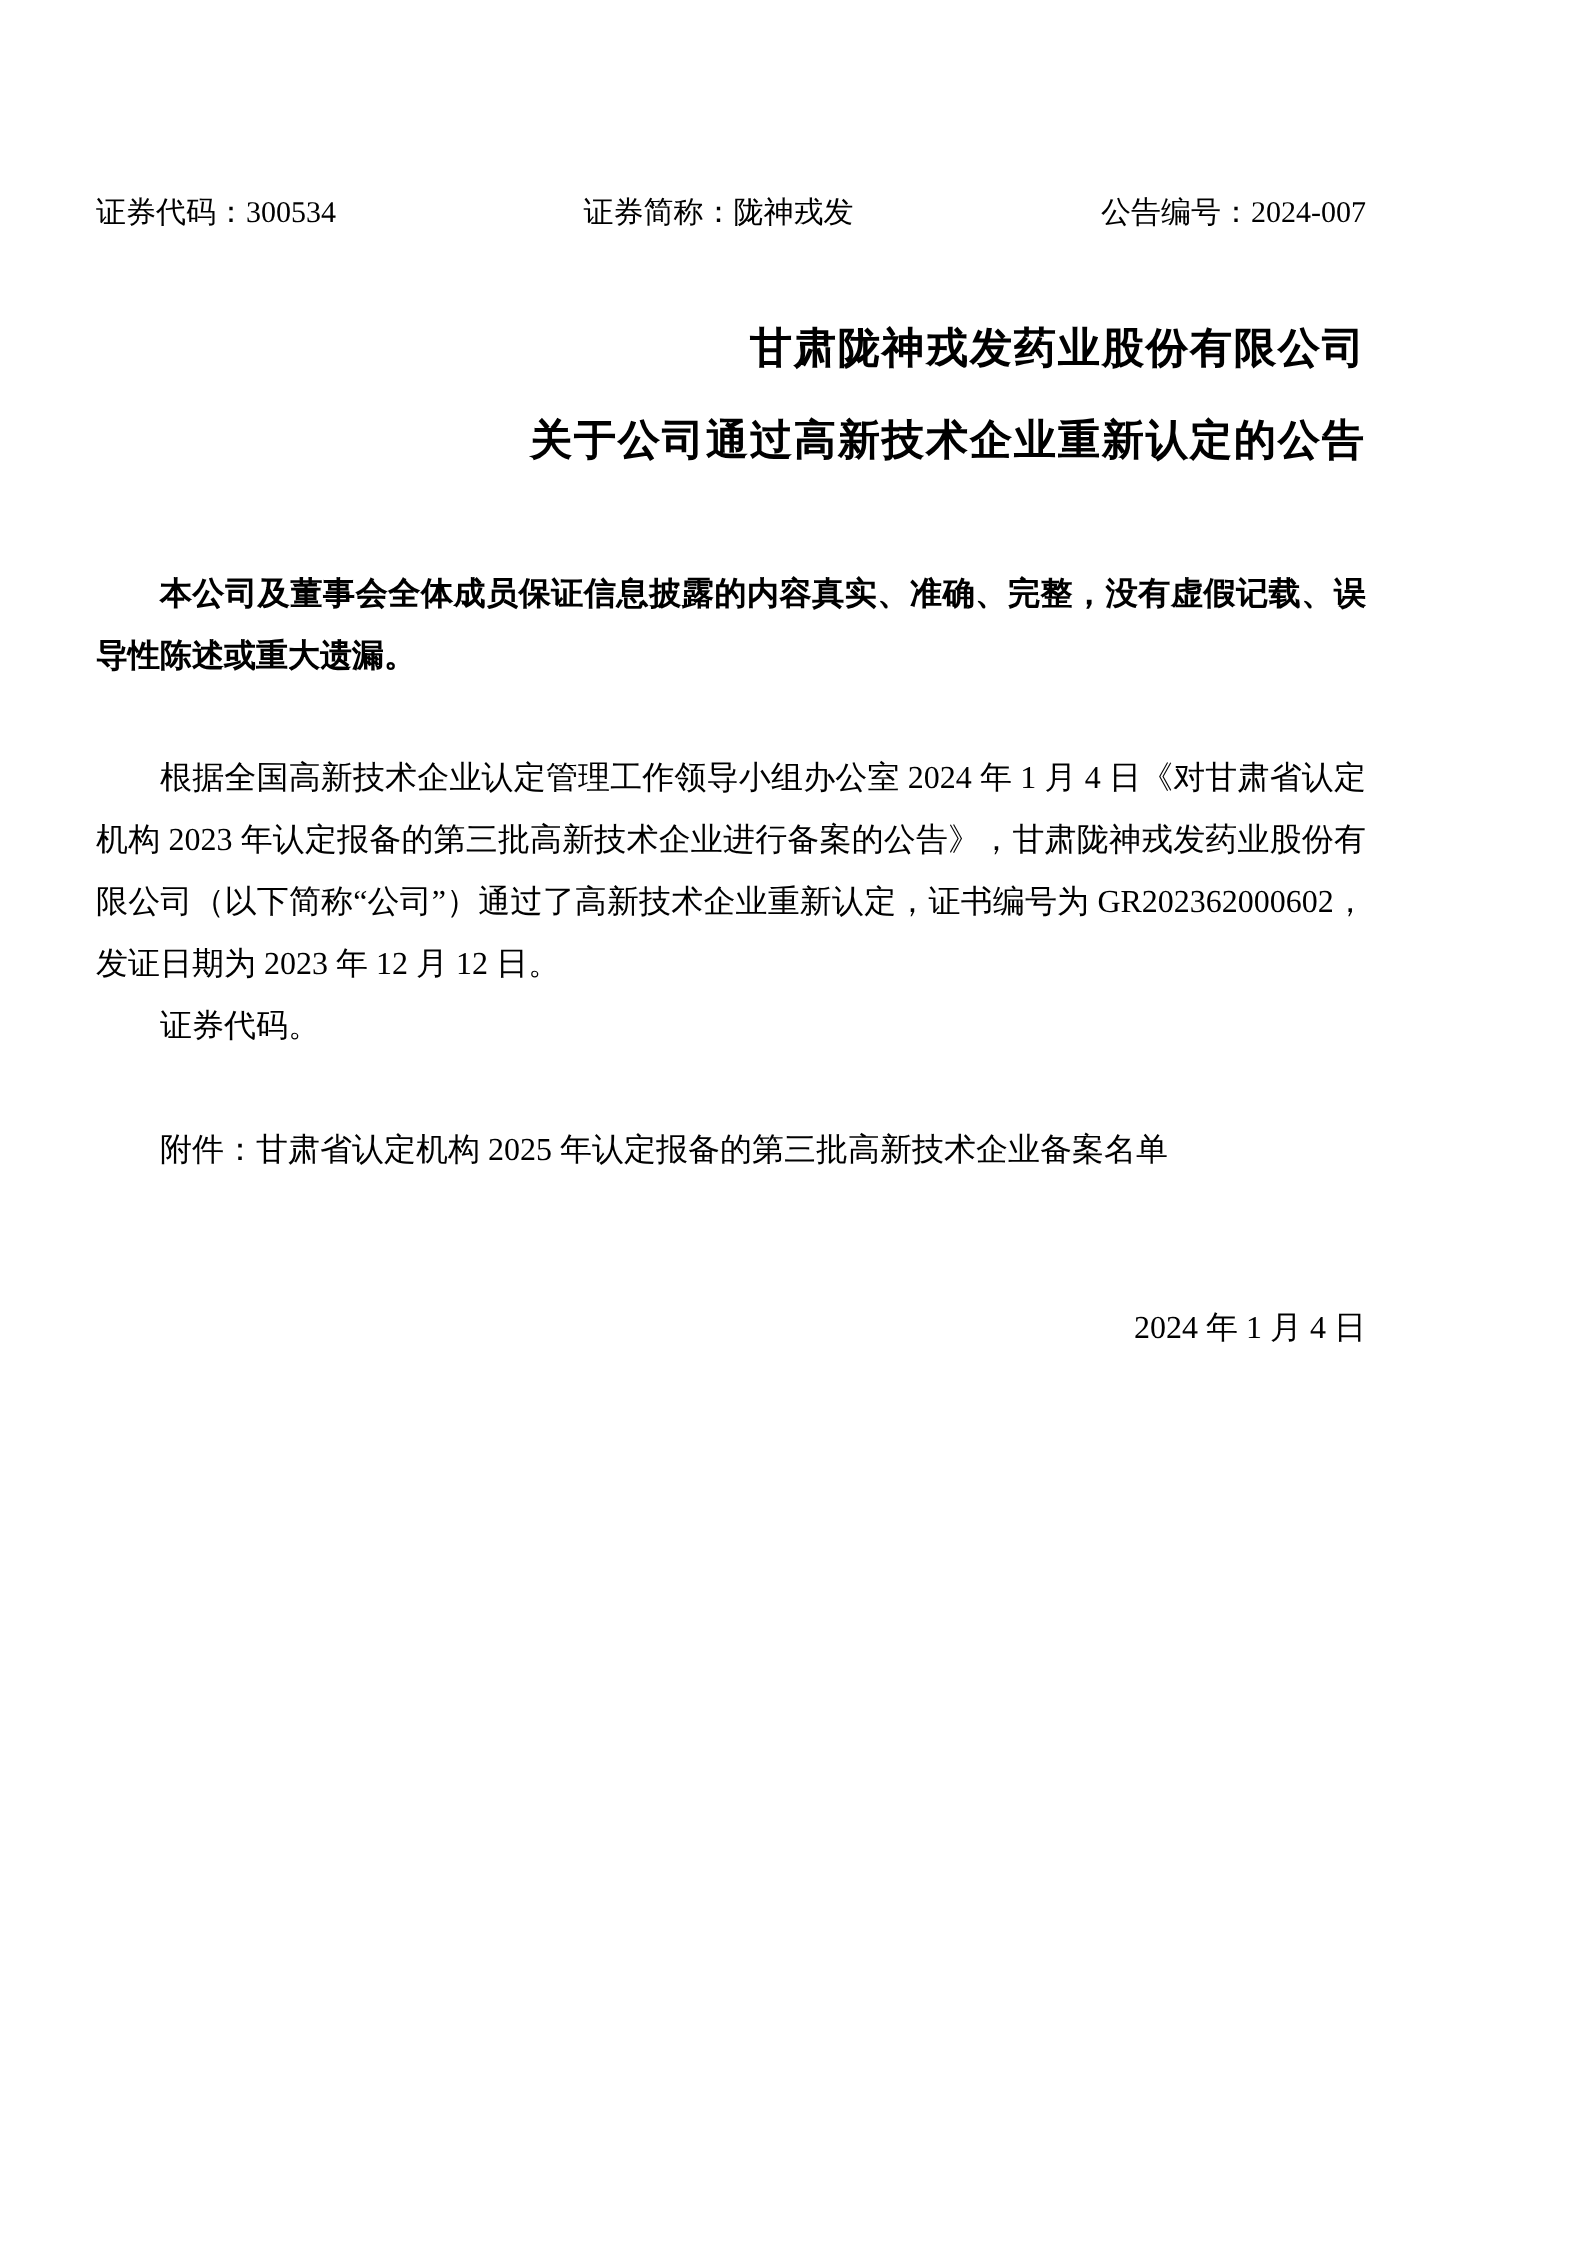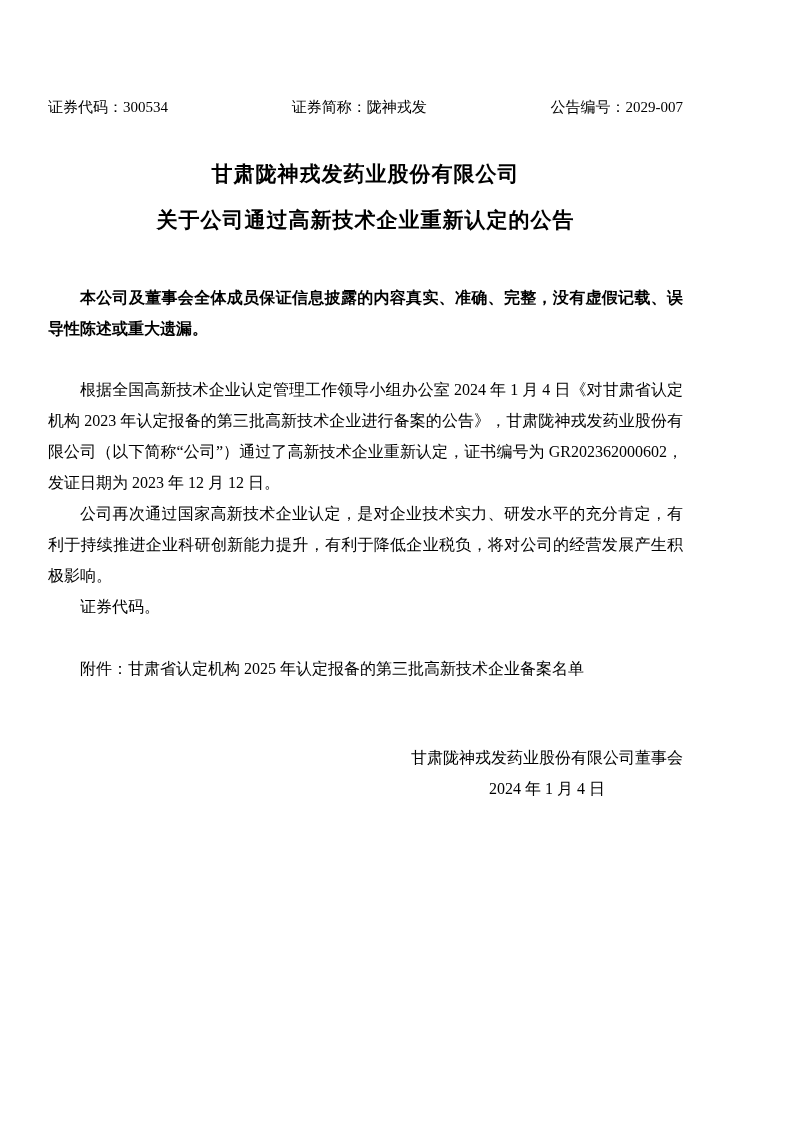--- a/index.html
+++ b/index.html
@@ -22,21 +22,21 @@
   .header-row {
     display: flex;
     justify-content: space-between;
     align-items: baseline;
     font-size: 15px;
     line-height: 20px;
     white-space: nowrap;
   }
   .title-line {
     margin: 0;
-    text-align: center;
+    text-align: right;
     font-size: 21px;
     font-weight: 700;
     line-height: 27px;
     letter-spacing: 1px;
   }
   .title-company { margin-top: 44px; }
   .title-subject { margin-top: 19px; }
   p {
     margin: 0;
     font-size: 16px;
@@ -70,34 +70,32 @@
   .signature-date { white-space: nowrap; }
 </style>
 </head>
 <body>
 
 <div class="page">
 
   <div class="header-row">
     <span>证券代码：300534</span>
     <span>证券简称：陇神戎发</span>
-    <span>公告编号：2029-007</span>
+    <span>公告编号：2024-007</span>
   </div>
 
   <h1 class="title-line title-company">甘肃陇神戎发药业股份有限公司</h1>
   <h1 class="title-line title-subject">关于公司通过高新技术企业重新认定的公告</h1>
 
   <p class="declaration">本公司及董事会全体成员保证信息披露的内容真实、准确、完整，没有虚假记载、误导性陈述或重大遗漏。</p>
 
   <p class="body-para first-body-para">根据全国高新技术企业认定管理工作领导小组办公室 2024 年 1 月 4 日《对甘肃省认定机构 2023 年认定报备的第三批高新技术企业进行备案的公告》，甘肃陇神戎发药业股份有限公司（以下简称“公司”）通过了高新技术企业重新认定，证书编号为 GR202362000602，发证日期为 2023 年 12 月 12 日。</p>
-  <p class="body-para">公司再次通过国家高新技术企业认定，是对企业技术实力、研发水平的充分肯定，有利于持续推进企业科研创新能力提升，有利于降低企业税负，将对公司的经营发展产生积极影响。</p>
   <p class="body-para">证券代码。</p>
 
   <p class="attachment-line">附件：甘肃省认定机构 2025 年认定报备的第三批高新技术企业备案名单</p>
 
   <div class="signature-wrap">
     <div class="signature-block">
-      <div class="signature-company">甘肃陇神戎发药业股份有限公司董事会</div>
       <div class="signature-date">2024 年 1 月 4 日</div>
     </div>
   </div>
 
 </div>
 
 </body></html>

